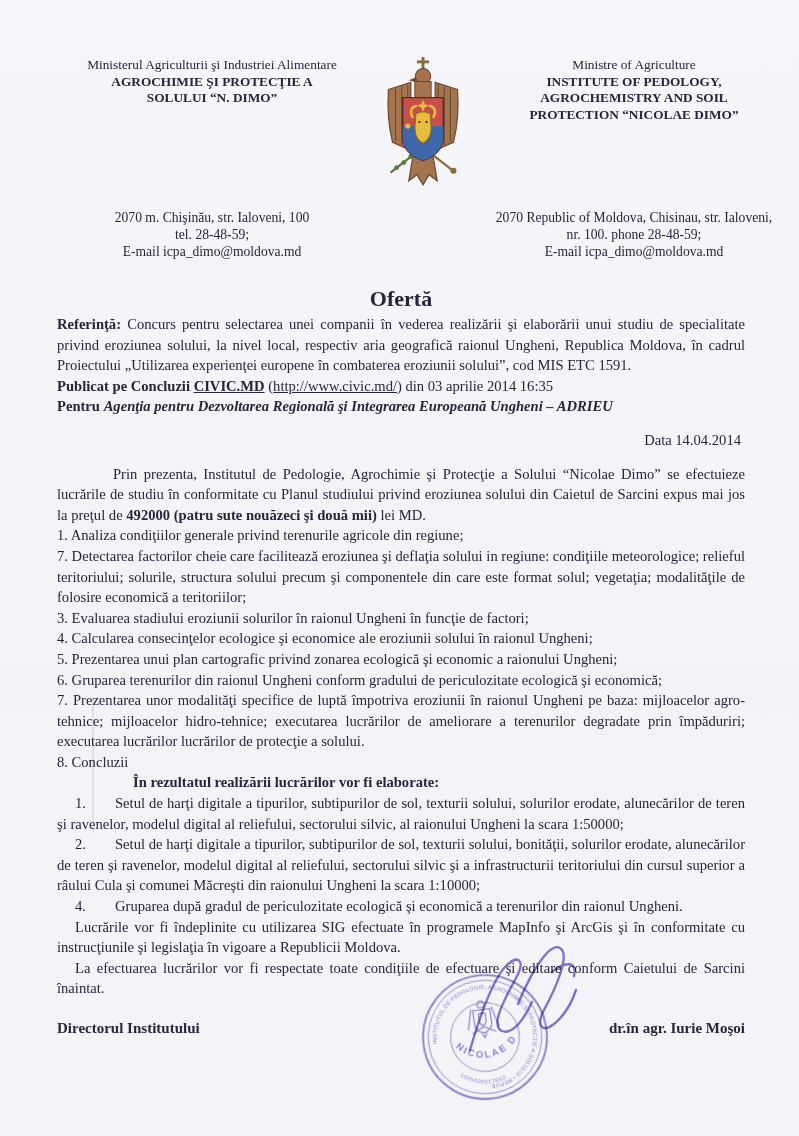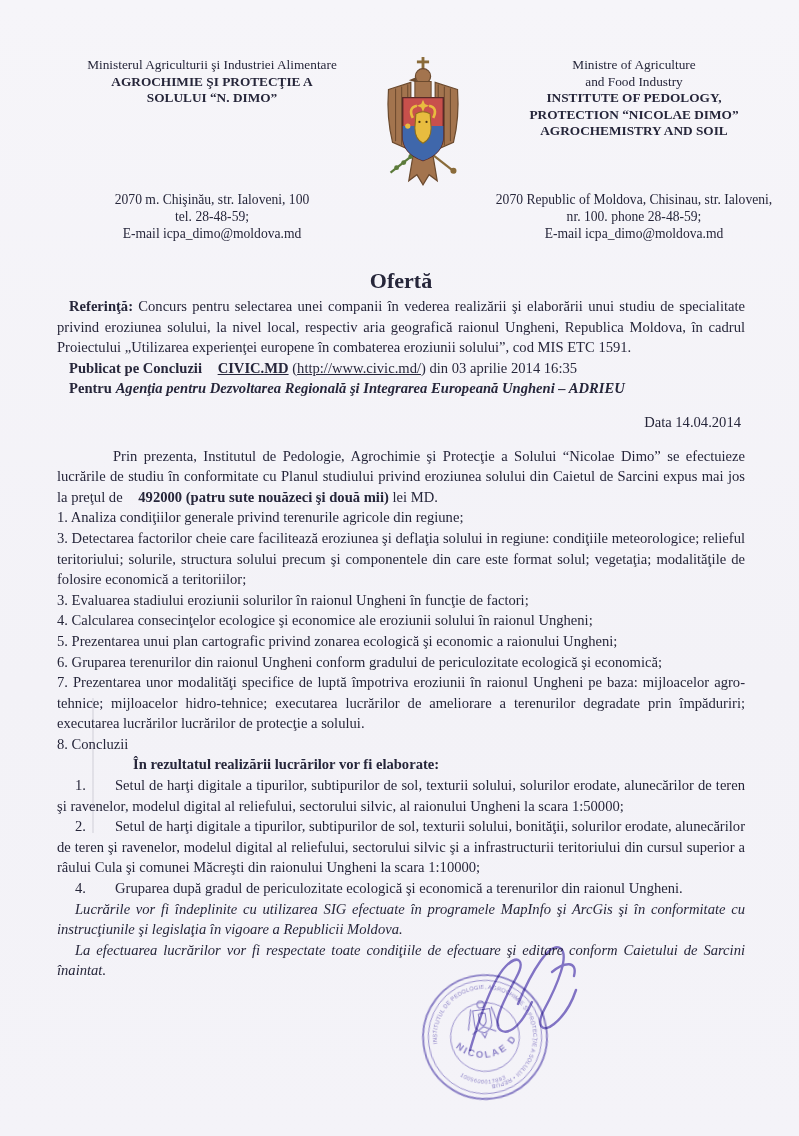--- a/index.html
+++ b/index.html
@@ -13,37 +13,37 @@
     overflow:hidden;
     box-sizing:border-box;
     padding:55px 10px 0 57px;
   }
   
   .hdr { display:flex; align-items:flex-start; width:732px;justify-content:center; }
   .hdr-left  { width:310px; text-align:center; font-size:13.3px; line-height:16.6px; padding-top:2px; }
   .hdr-mid   { width:112px; display:flex; justify-content:center; }
   .hdr-right { width:310px; text-align:center; font-size:13.3px; line-height:16.6px; padding-top:2px; }
   .h-bold { font-weight:bold; }
-  .addr-row { display:flex; width:732px; }
+  .addr-row { display:flex; width:732px; margin-top:18px; }
   .addr-left  { width:310px; text-align:center; font-size:13.6px; line-height:17px; }
   .addr-mid   { width:112px; }
   .addr-right { width:310px; text-align:center; font-size:13.6px; line-height:17px; }
   
   .col { width:688px; }
   .title { text-align:center; font-size:22px; font-weight:bold; margin:26px 0 2px 0; }
   .col p { margin:0; font-size:14.6px; line-height:20.6px; }
   .just { text-align:justify; }
-  .b  { font-weight:bold;margin-left:12px; }
+  .b  { font-weight:bold; }
   .bi { font-weight:bold; font-style:italic; }
   .u  { text-decoration:underline; }
   .date-line { text-align:right; margin-top:13px !important; padding-right:4px; }
   .intro { text-indent:56px; margin-top:13px !important; }
   .results-h { font-weight:bold; text-indent:76px; }
   .rnum { display:inline-block; width:58px; padding-left:18px; box-sizing:border-box; }
-  .indent-sm { text-indent:18px;font-style:italic; }
+  .indent-sm { text-indent:18px; }
   
   .sig-row {
     position:absolute; left:57px; top:1020px; width:688px;
     display:flex; justify-content:space-between;
     font-weight:bold; font-size:15px;
   }
   .stamp {
     position:absolute; left:399px; top:951px; width:172px; height:172px;
     mix-blend-mode:multiply; opacity:.88; filter:blur(.3px);
     transform:rotate(-8deg);
@@ -105,24 +105,23 @@
         <path d="M50,44 L51.8,48.2 L56,50 L51.8,51.8 L50,56 L48.2,51.8 L44,50 L48.2,48.2 Z" fill="#e8bc3f"></path>
         <circle cx="35" cy="70" r="2.6" fill="#e8bc3f"></circle>
         <path d="M68,66 A4.5,4.5 0 1 0 68,75 A3.4,3.4 0 1 1 68,66 Z" fill="#e8bc3f"></path>
         <circle cx="46.5" cy="66" r="1.1" fill="#4a3414"></circle>
         <circle cx="53.5" cy="66" r="1.1" fill="#4a3414"></circle>
       </svg>
     </div>
 
     <div class="hdr-right">
       <div>Ministre of Agriculture</div>
-      <div>and Food Industry</div>
       <div class="h-bold">INSTITUTE OF PEDOLOGY,</div>
+      <div class="h-bold">AGROCHEMISTRY AND SOIL</div>
       <div class="h-bold">PROTECTION “NICOLAE DIMO”</div>
-      <div class="h-bold">AGROCHEMISTRY AND SOIL</div>
     </div>
   </div>
 
   <div class="addr-row">
     <div class="addr-left">
       <div>2070 m. Chişinău, str. Ialoveni, 100</div>
       <div>tel. 28-48-59;</div>
       <div>E-mail  icpa_dimo@moldova.md</div>
     </div>
     <div class="addr-mid"></div>
@@ -140,38 +139,42 @@
 
     <p><span class="b">Publicat pe Concluzii </span><span class="b u">CIVIC.MD</span><span> (</span><span class="u">http://www.civic.md/</span><span>)</span><span>  din 03 aprilie 2014 16:35</span></p>
 
     <p><span class="b">Pentru </span><span class="bi">Agenţia pentru Dezvoltarea Regională şi Integrarea Europeană Ungheni – ADRIEU</span></p>
 
     <p class="date-line">Data 14.04.2014</p>
 
     <p class="just intro"><span>Prin prezenta, Institutul de Pedologie, Agrochimie şi Protecţie a Solului “Nicolae Dimo” se efectuieze lucrările de studiu în conformitate cu Planul studiului privind eroziunea solului din Caietul de Sarcini expus mai jos la preţul de </span><span class="b">492000  (patru sute nouăzeci şi două mii)</span><span> lei MD.</span></p>
 
     <p class="just">1. Analiza condiţiilor generale privind terenurile agricole din regiune;</p>
-    <p class="just">3. Detectarea factorilor cheie care facilitează eroziunea şi deflaţia solului in regiune: condiţiile meteorologice; relieful teritoriului; solurile, structura solului precum şi componentele din care este format solul; vegetaţia; modalităţile de folosire economică a teritoriilor;</p>
+    <p class="just">7. Detectarea factorilor cheie care facilitează eroziunea şi deflaţia solului in regiune: condiţiile meteorologice; relieful teritoriului; solurile, structura solului precum şi componentele din care este format solul; vegetaţia; modalităţile de folosire economică a teritoriilor;</p>
     <p class="just">3. Evaluarea stadiului eroziunii solurilor în raionul Ungheni în funcţie de factori;</p>
     <p class="just">4. Calcularea consecinţelor ecologice şi economice ale eroziunii solului în raionul Ungheni;</p>
     <p class="just">5. Prezentarea unui plan cartografic privind zonarea ecologică şi economic a raionului Ungheni;</p>
     <p class="just">6. Gruparea terenurilor din raionul Ungheni conform gradului de periculozitate ecologică şi economică;</p>
     <p class="just">7. Prezentarea unor modalităţi specifice de luptă împotriva eroziunii în raionul Ungheni pe baza: mijloacelor agro-tehnice; mijloacelor hidro-tehnice; executarea  lucrărilor de ameliorare a terenurilor degradate prin împăduriri; executarea  lucrărilor lucrărilor de protecţie a solului.</p>
     <p class="just">8. Concluzii</p>
 
     <p class="results-h">În rezultatul realizării lucrărilor vor fi elaborate:</p>
 
     <p class="just"><span class="rnum">1.</span><span>Setul de harţi digitale a tipurilor, subtipurilor de sol, texturii solului, solurilor erodate, alunecărilor de teren şi ravenelor, modelul digital al reliefului, sectorului silvic, al raionului Ungheni la scara 1:50000;</span></p>
     <p class="just"><span class="rnum">2.</span><span>Setul de harţi digitale a tipurilor, subtipurilor de sol, texturii solului, bonităţii, solurilor erodate, alunecărilor de teren şi ravenelor, modelul digital al reliefului, sectorului silvic şi a infrastructurii teritoriului din cursul superior a râului Cula  şi comunei Măcreşti din raionului Ungheni la scara 1:10000;</span></p>
     <p class="just"><span class="rnum">4.</span><span>Gruparea după gradul de periculozitate ecologică şi economică a terenurilor din raionul Ungheni.</span></p>
 
     <p class="just indent-sm">Lucrările vor fi îndeplinite cu utilizarea SIG efectuate în programele MapInfo şi ArcGis şi în conformitate cu instrucţiunile şi legislaţia în vigoare a Republicii Moldova.</p>
     <p class="just indent-sm">La efectuarea  lucrărilor vor fi respectate toate condiţiile de efectuare şi editare conform Caietului de Sarcini înaintat.</p>
   </div>
 
+  <div class="sig-row">
+    <div>Directorul Institutului</div>
+    <div>dr.în agr.  Iurie Moşoi</div>
+  </div>
 
   <svg class="stamp" viewBox="0 0 200 200">
     <circle cx="100" cy="100" r="72" fill="none" stroke="#8276c5" stroke-width="2.2"></circle>
     <circle cx="100" cy="100" r="66" fill="none" stroke="#8276c5" stroke-width="1"></circle>
     <circle cx="100" cy="100" r="40" fill="none" stroke="#8276c5" stroke-width="1"></circle>
     <defs>
       <path id="ringPath" d="M44,100 A56,56 0 1 1 100,156"></path>
       <path id="namePath" d="M62,104 A46,46 0 0 0 138,104"></path>
       <path id="numPath" d="M56,130 A52,52 0 0 0 144,130"></path>
     </defs>

